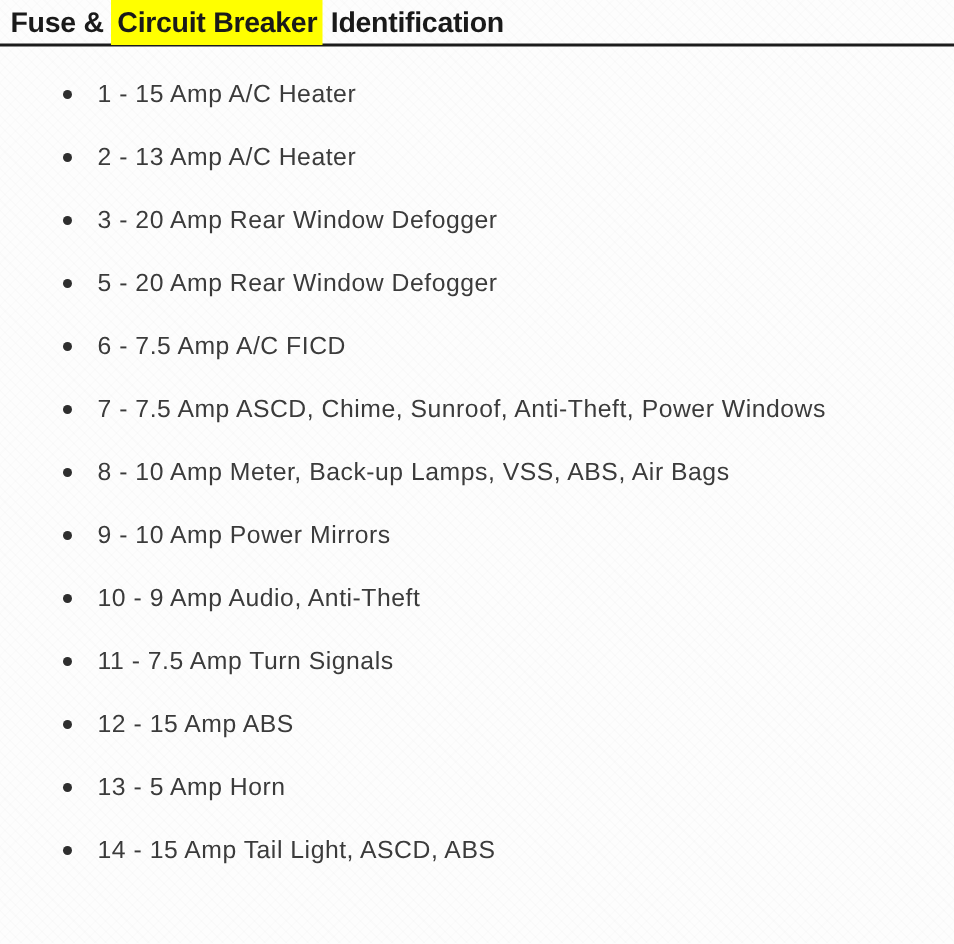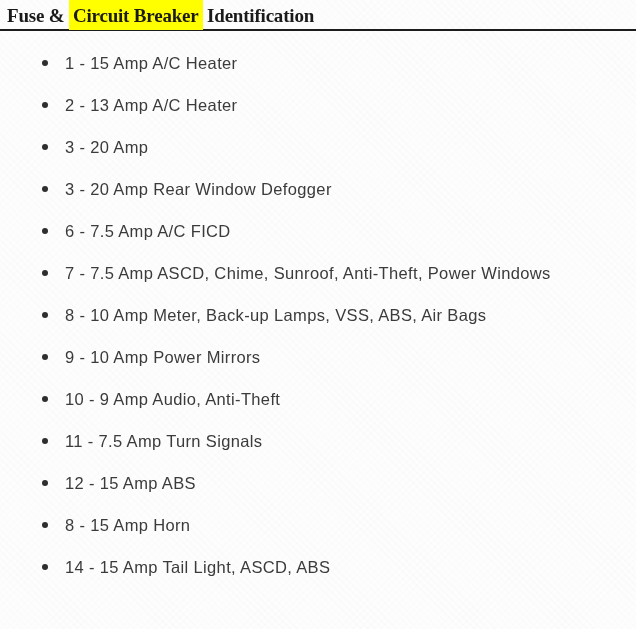--- a/index.html
+++ b/index.html
@@ -20,21 +20,20 @@
     height: 29px;
   }
   .page-title {
     margin: 0;
     font-size: 19px;
     line-height: 26px;
     font-weight: 700;
     color: var(--title-text, #1a1a1a);
     letter-spacing: -0.2px;
     white-space: nowrap;
-    font-family: Liberation Serif, serif;
   }
   mark.hl {
     background: var(--highlight-bg, #ffff00);
     color: var(--title-text, #1a1a1a);
     padding: 5px 4px 4px 4px;
   }
   .rule {
     height: 0;
     border-top: 2px solid var(--rule, #1c1c1c);
   }
@@ -79,25 +78,25 @@
     <li>
         <span class="bullet"></span>
         <span>1 - 15 Amp A/C Heater</span>
       </li>
     <li>
         <span class="bullet"></span>
         <span>2 - 13 Amp A/C Heater</span>
       </li>
     <li>
         <span class="bullet"></span>
-        <span>3 - 20 Amp</span>
+        <span>3 - 20 Amp Rear Window Defogger</span>
       </li>
     <li>
         <span class="bullet"></span>
-        <span>3 - 20 Amp Rear Window Defogger</span>
+        <span>5 - 20 Amp Rear Window Defogger</span>
       </li>
     <li>
         <span class="bullet"></span>
         <span>6 - 7.5 Amp A/C FICD</span>
       </li>
     <li>
         <span class="bullet"></span>
         <span>7 - 7.5 Amp ASCD, Chime, Sunroof, Anti-Theft, Power Windows</span>
       </li>
     <li>
@@ -115,20 +114,20 @@
     <li>
         <span class="bullet"></span>
         <span>11 - 7.5 Amp Turn Signals</span>
       </li>
     <li>
         <span class="bullet"></span>
         <span>12 - 15 Amp ABS</span>
       </li>
     <li>
         <span class="bullet"></span>
-        <span>8 - 15 Amp Horn</span>
+        <span>13 - 5 Amp Horn</span>
       </li>
     <li>
         <span class="bullet"></span>
         <span>14 - 15 Amp Tail Light, ASCD, ABS</span>
       </li>
   </ul>
 </div>
 
 </body></html>

